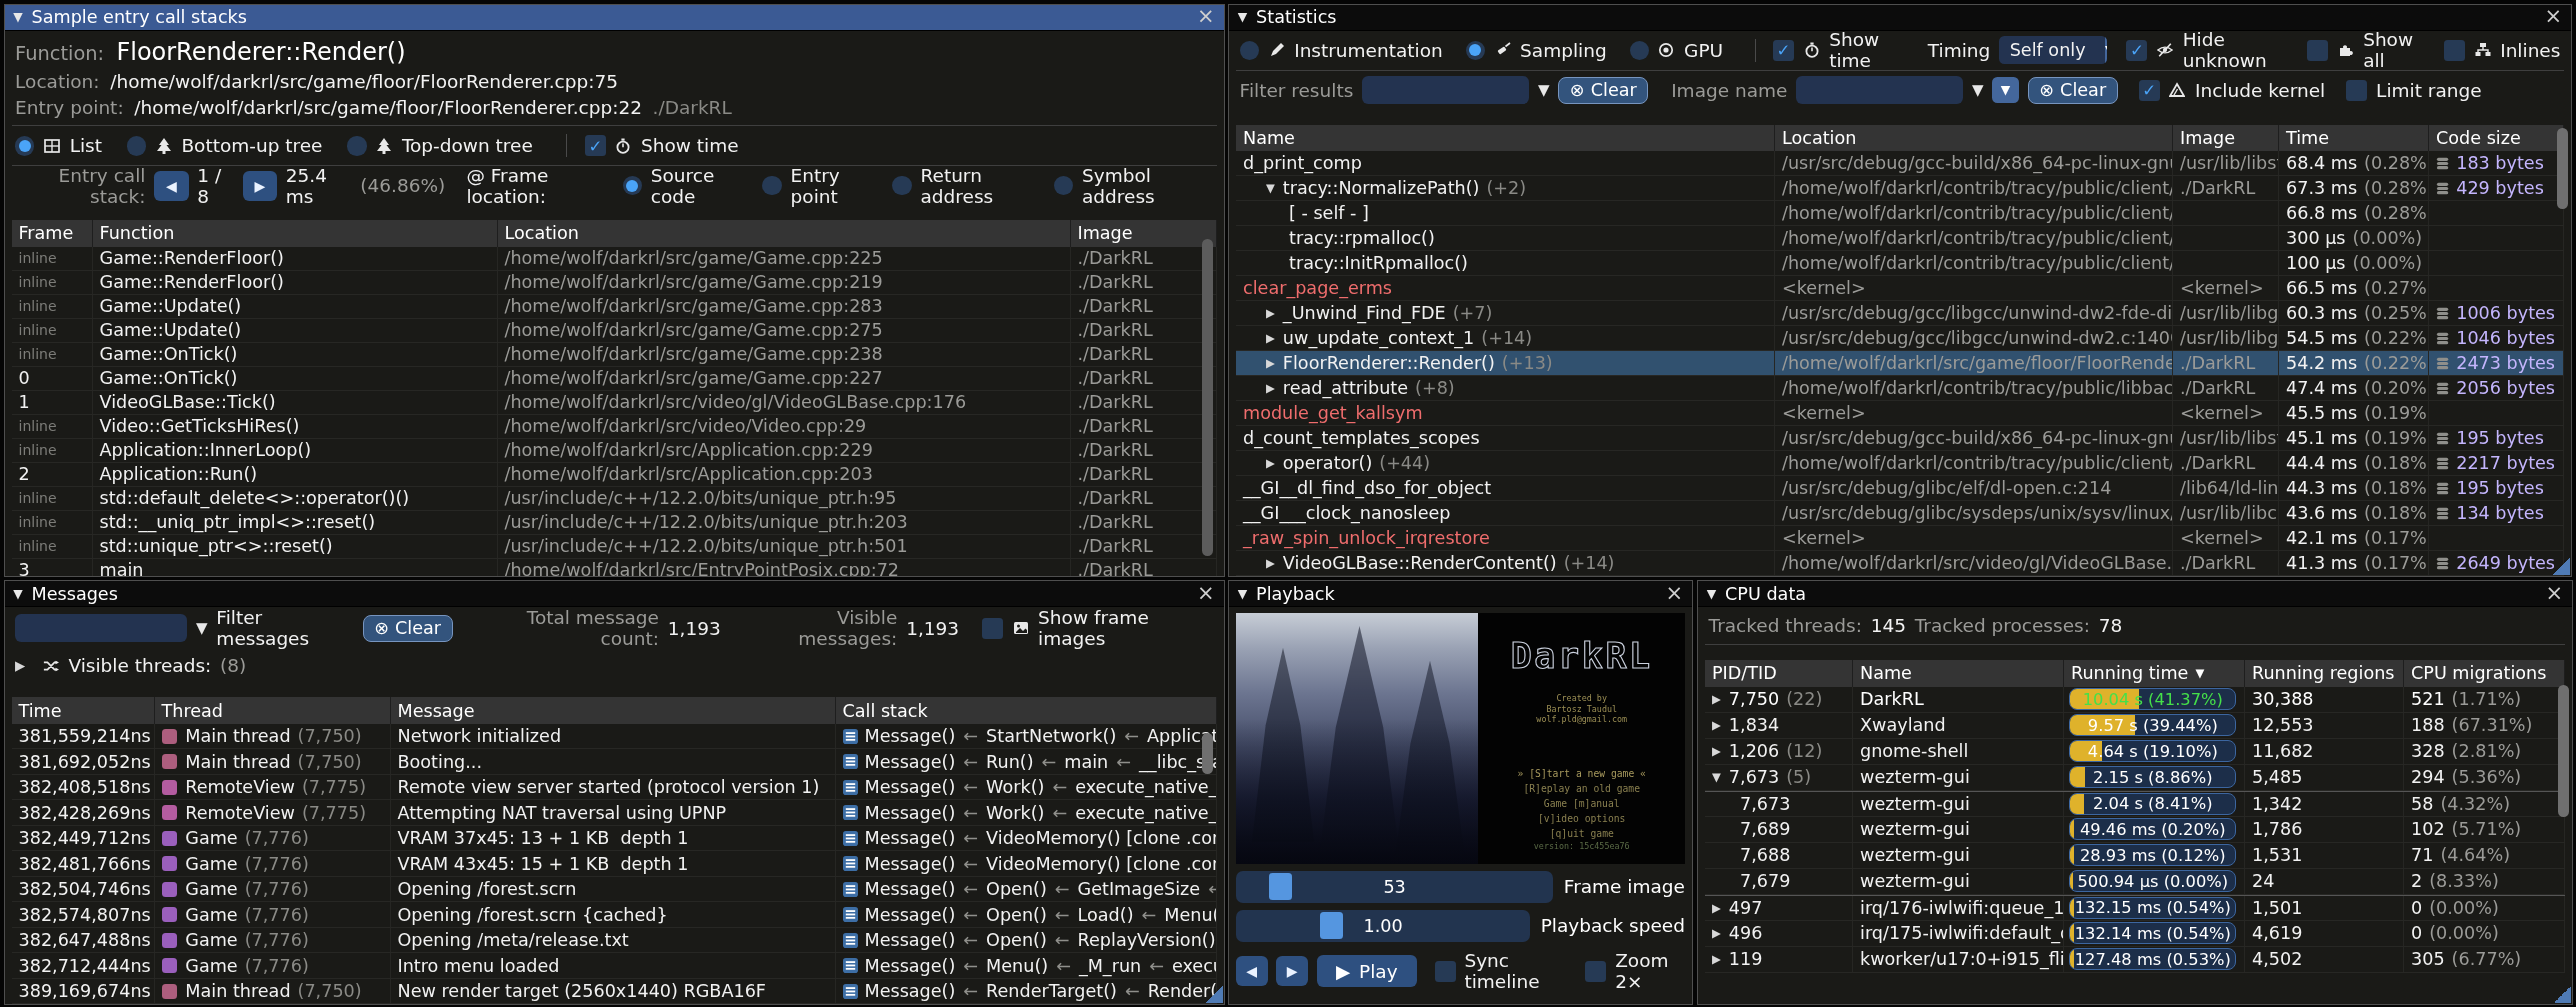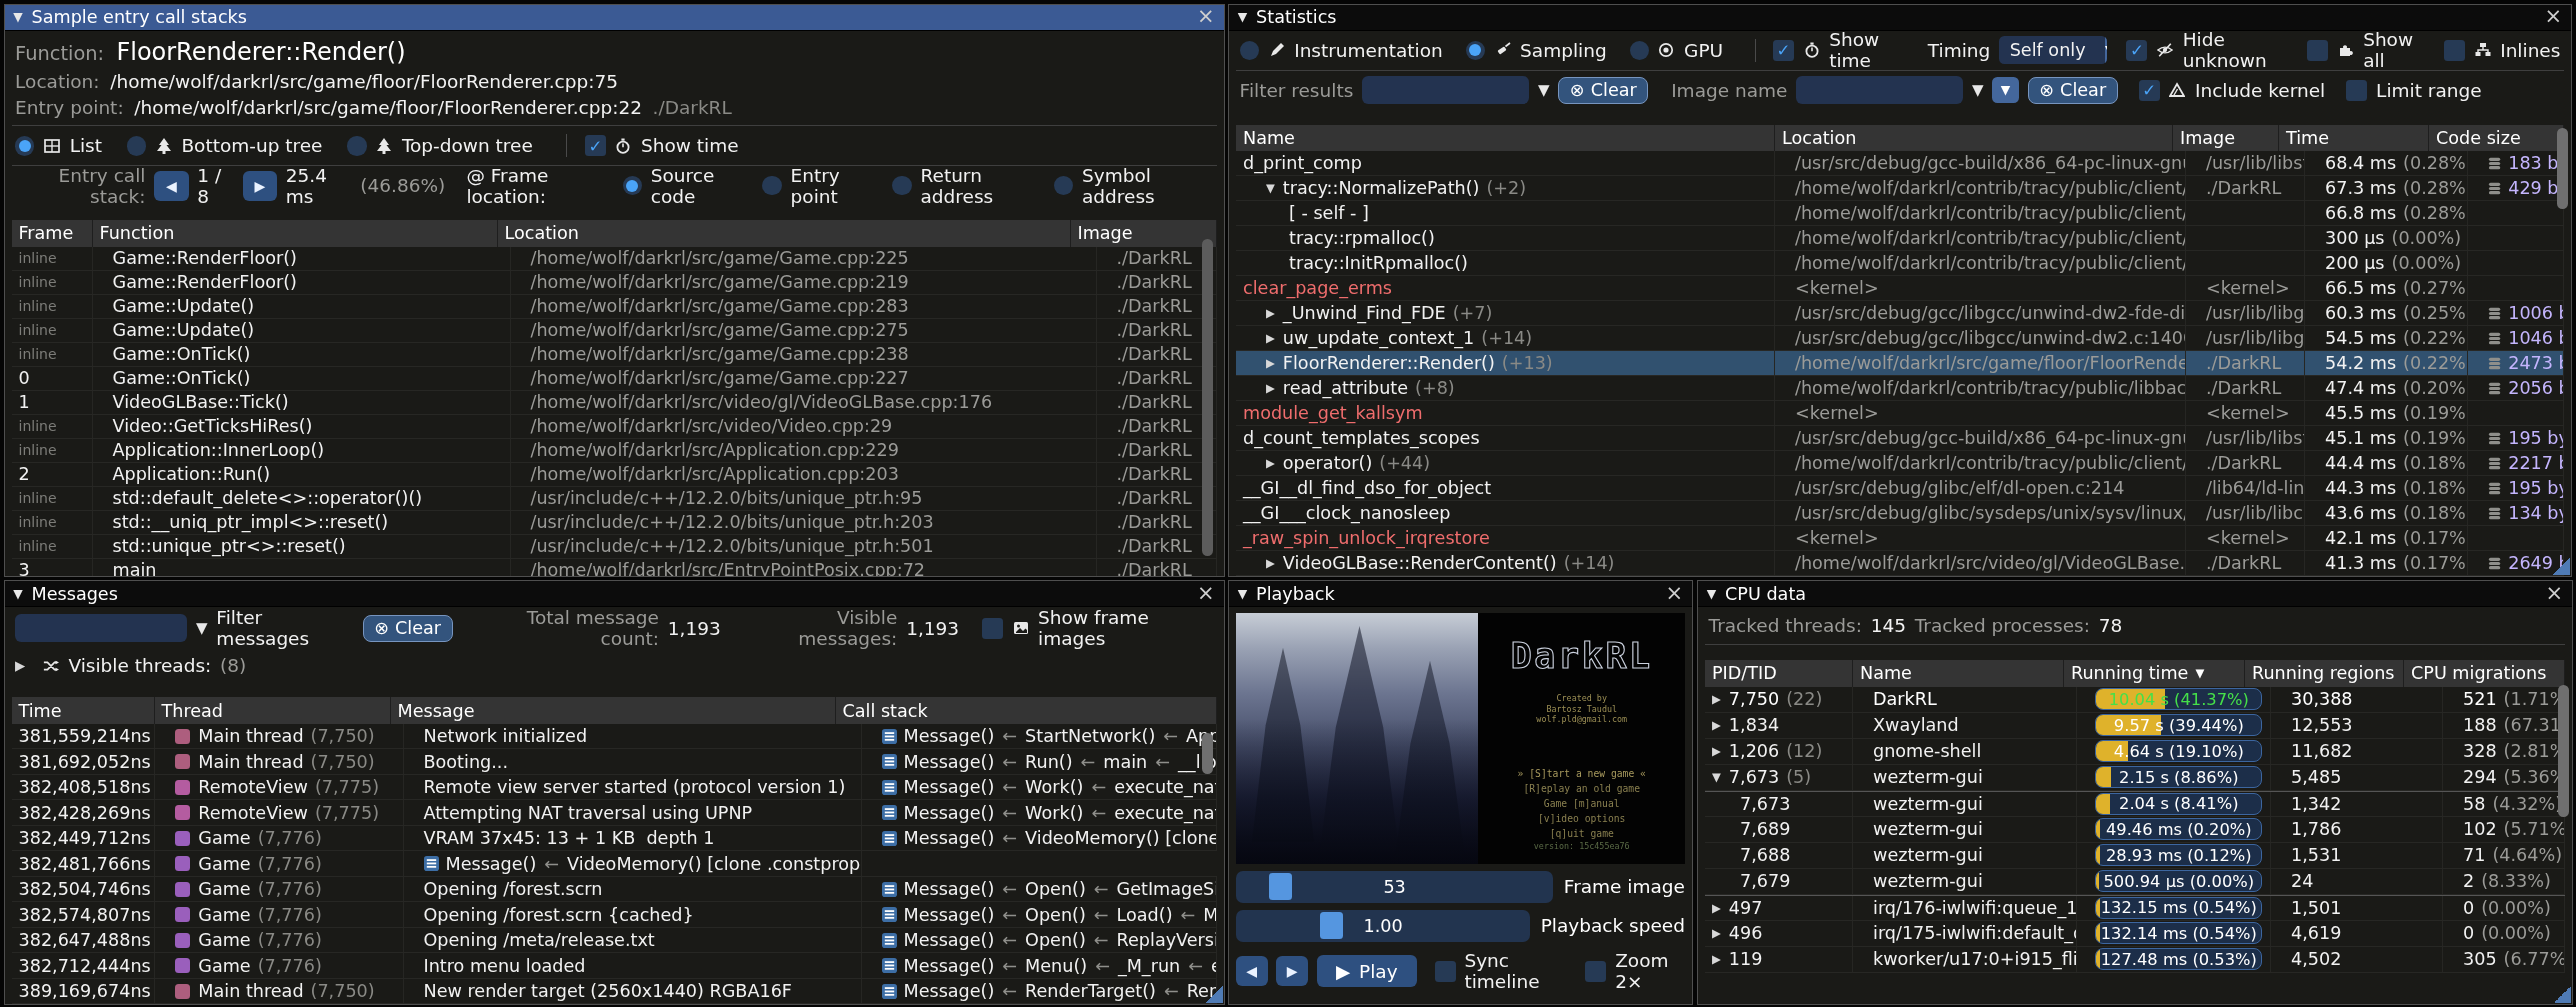--- a/index.html
+++ b/index.html
@@ -36,21 +36,21 @@
   .combo .cbtn { width:30px; height:28px; background:#44679c; display:flex; align-items:center; justify-content:center; font-size:12.3px; color:#fff; }
   .funnel { color:#e8e8e8; font-size:15px; }
   .navbtn { width:39px; height:30px; background:#2e5080; border-radius:6.2px; display:inline-flex; align-items:center; justify-content:center; color:#eaf2ff; font-size:14px; }
   .icon { display:inline-flex; width:17.6px; justify-content:center; color:#e8e8e8; flex:none; }
   .icon svg { width:16px; height:16px; }
 
   
   .tbl { margin:15px 7px; overflow:hidden; position:relative; }
   .thead { display:grid; background:#343434; height:26.4px; align-items:center; font-size:17.6px; color:#fff; }
   .thead > div { padding:0 7px; border-right:0.9px solid #1e1e1e; height:100%; display:flex; align-items:center; white-space:nowrap; overflow:hidden; }
-  .tr { display:grid; align-items:center; border-bottom:0.9px solid #272724; font-size:17.6px;gap:13px; }
+  .tr { display:grid; align-items:center; border-bottom:0.9px solid #272724; font-size:17.6px; }
   .tr > div { padding:0 7px; height:100%; display:flex; align-items:center; white-space:nowrap; overflow:hidden; border-right:0.9px solid #262623; }
   .tr.sel { background:#31516f; }
   .cs-grid { grid-template-columns:81px 405px 573px 1fr; }
   .msg-grid { grid-template-columns:143px 236px 445px 1fr; }
   .st-grid { grid-template-columns:539px 398px 106px 150px 1fr; }
   .cpu-grid { grid-template-columns:148px 211px 181px 159px 1fr; }
   .inline-t { font-size:14px; color:#7d7d79; }
   .count { color:#8a8a86; margin-left:7px; }
   .tree-arrow { font-size:11.5px; color:#d8d8d8; margin-right:8px; }
   .tp { color:#9b9b98; margin-left:7px; }
@@ -459,21 +459,21 @@
             </div>
       <div></div>
     </div>
           <div class="tr st-grid " style="height:25px">
       <div style="padding-left:53px">
               <span class="">tracy::InitRpmalloc()</span>
             </div>
       <div class="path">/home/wolf/darkrl/contrib/tracy/public/client/TracyAlloc.cpp:38</div>
       <div class="path"></div>
       <div>
-              <span>200 µs</span>
+              <span>100 µs</span>
               <span class="tp">(0.00%)</span>
             </div>
       <div></div>
     </div>
           <div class="tr st-grid " style="height:25px">
       <div style="padding-left:7px">
               <span class="red">clear_page_erms</span>
             </div>
       <div class="path">&lt;kernel&gt;</div>
       <div class="path">&lt;kernel&gt;</div>
@@ -847,20 +847,21 @@
                 </svg>
               </span>Message()<span class="arr">←</span>VideoMemory() [clone .constprop.0]</div>
     </div>
           <div class="tr msg-grid" style="height:25.5px">
       <div>382,481,766ns</div>
       <div>
               <span class="swatch" style="background:#9a5fbc"></span>
               <span>Game</span>
               <span class="count">(7,776)</span>
             </div>
+      <div>VRAM 43x45: 15 + 1 KB&nbsp;&nbsp;depth 1</div>
       <div><span class="msg-listicon">
                 <svg viewBox="0 0 16 16">
                   <rect width="16" height="16" rx="3" fill="#3d6ea5"></rect>
                   <rect x="3" y="3.4" width="10" height="1.9" fill="#fff"></rect>
                   <rect x="3" y="7" width="10" height="1.9" fill="#fff"></rect>
                   <rect x="3" y="10.6" width="10" height="1.9" fill="#fff"></rect>
                 </svg>
               </span>Message()<span class="arr">←</span>VideoMemory() [clone .constprop.0]</div>
     </div>
           <div class="tr msg-grid" style="height:25.5px">

